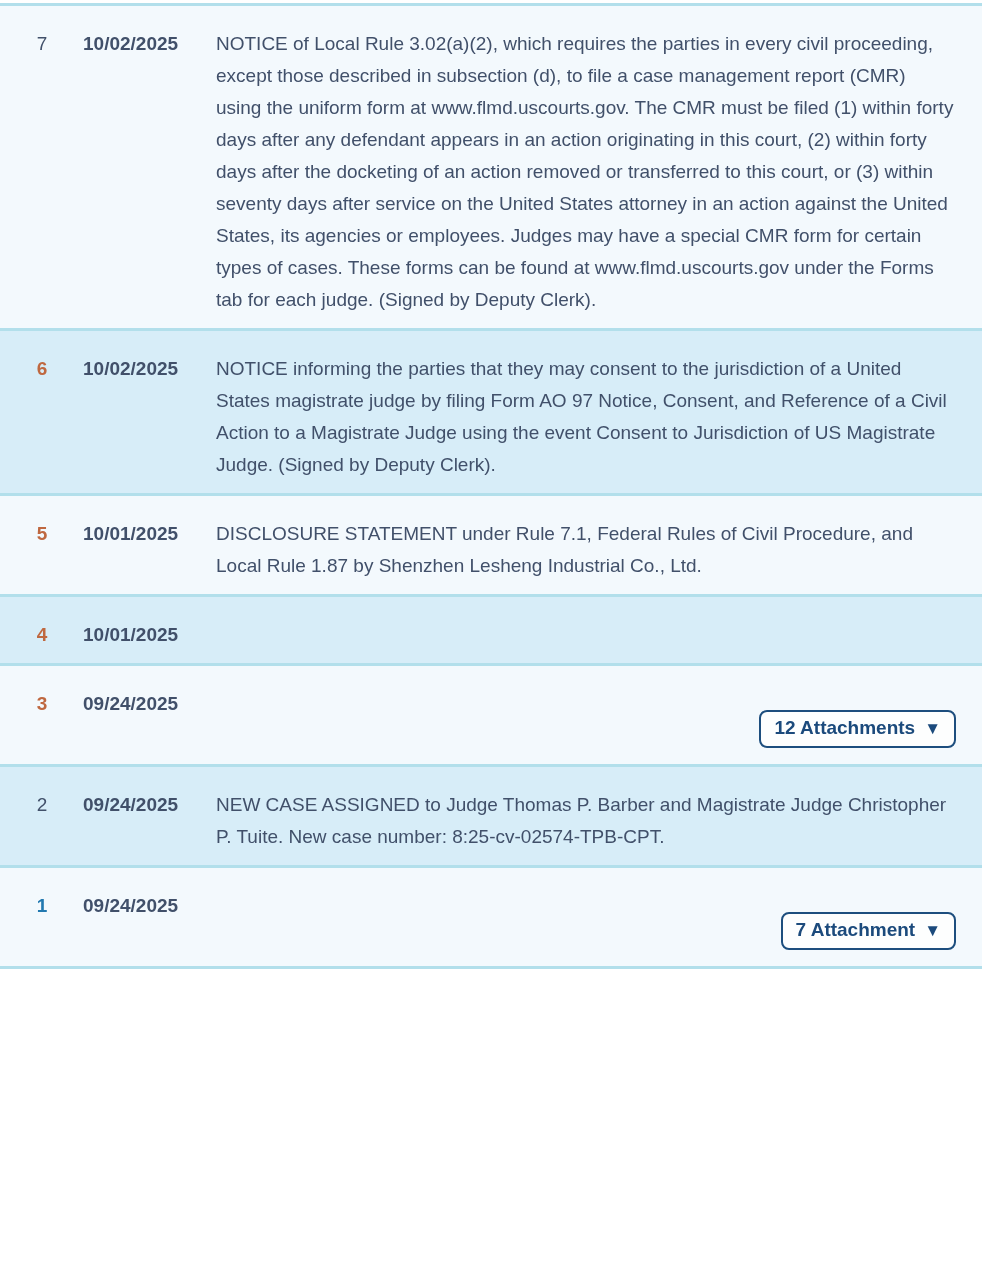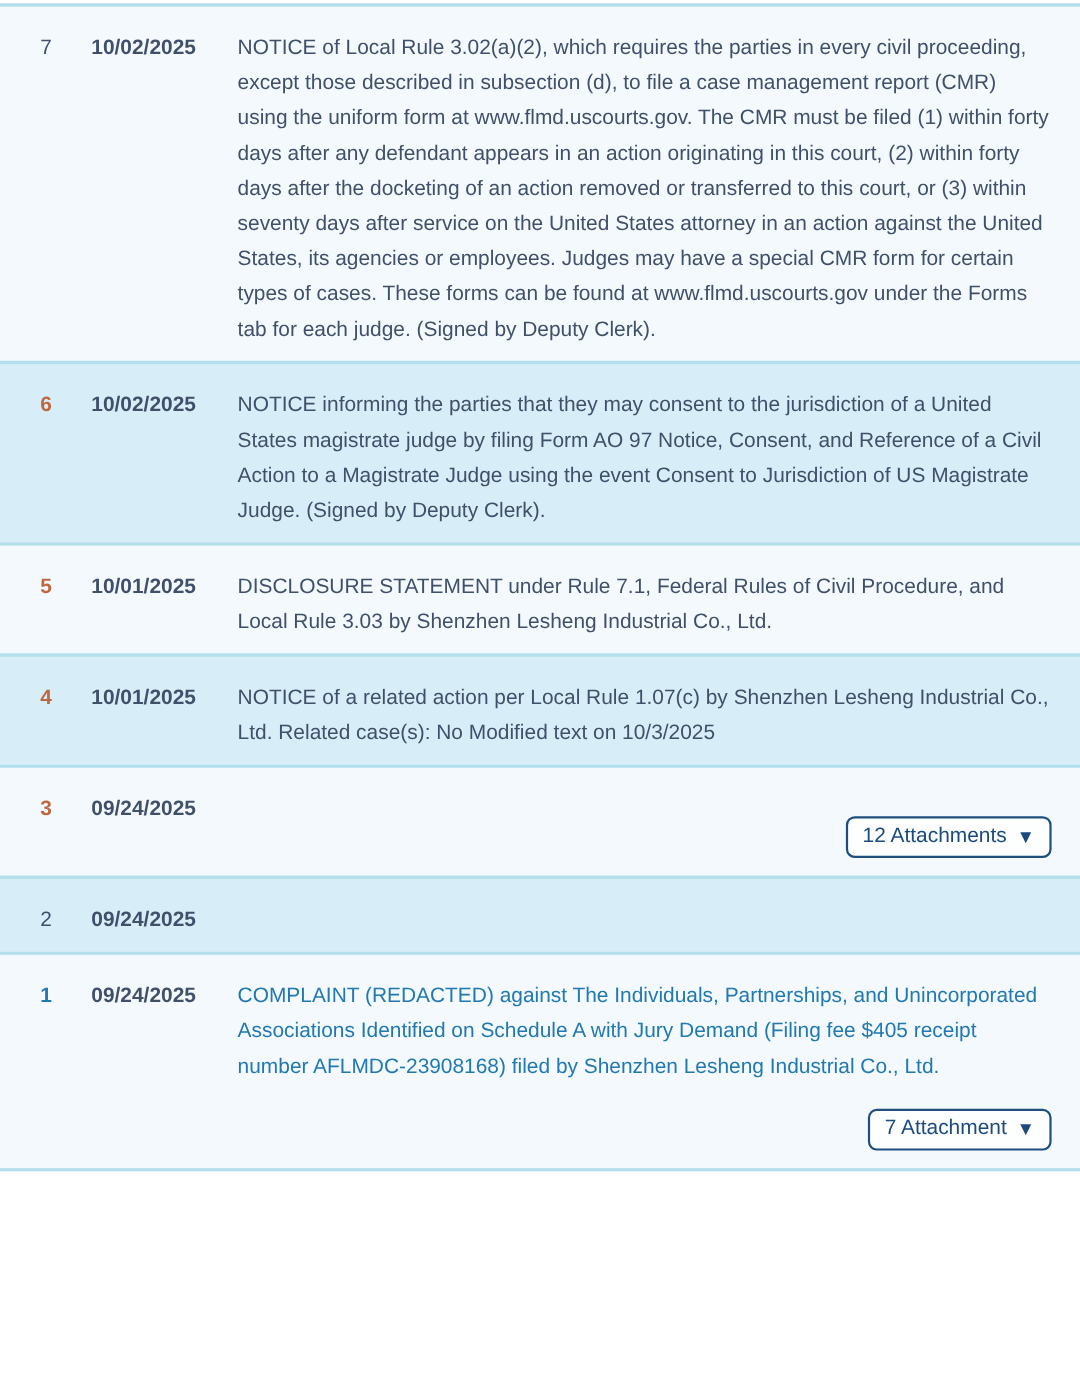--- a/index.html
+++ b/index.html
@@ -69,21 +69,21 @@
   .att-btn{
     display:inline-flex;
     align-items:center;
     gap:9px;
     background:#fdfefe;
     border:2px solid #1d4e7e;
     border-radius:8px;
     padding:2px 13px 4px 13px;
     font-family:inherit;
     font-size:19px;
-    font-weight:400;
+    font-weight:700;
     color:var(--navy);
     line-height:28px;
     cursor:pointer;
   }
   .att-btn .tri{
     font-size:17px;
     line-height:1;
     color:var(--navy);
   }
   .bottom-strip{height:8px;background:#ffffff;}
@@ -107,57 +107,56 @@
     <div class="desc">
       <span class="desc-text">NOTICE informing the parties that they may consent to the jurisdiction of a United States magistrate judge by filing Form AO 97 Notice, Consent, and Reference of a Civil Action to a Magistrate Judge using the event Consent to Jurisdiction of US Magistrate Judge. (Signed by Deputy Clerk).</span>
 
     </div>
   </div>
 
   <div class="row row-light">
     <div class="num num-orange">5</div>
     <div class="date">10/01/2025</div>
     <div class="desc">
-      <span class="desc-text">DISCLOSURE STATEMENT under Rule 7.1, Federal Rules of Civil Procedure, and Local Rule 3.03 by Shenzhen Lesheng Industrial Co., Ltd.</span>
+      <span class="desc-text">DISCLOSURE STATEMENT under Rule 7.1, Federal Rules of Civil Procedure, and Local Rule 1.87 by Shenzhen Lesheng Industrial Co., Ltd.</span>
 
     </div>
   </div>
 
   <div class="row row-blue">
     <div class="num num-orange">4</div>
     <div class="date">10/01/2025</div>
-    <div class="desc">
-      <span class="desc-text">NOTICE of a related action per Local Rule 1.07(c) by Shenzhen Lesheng Industrial Co., Ltd. Related case(s): No Modified text on 10/3/2025</span>
-
-    </div>
   </div>
 
   <div class="row row-light">
     <div class="num num-orange">3</div>
     <div class="date">09/24/2025</div>
     <div class="desc">
       <div class="att-wrap">
         <button class="att-btn">
           <span class="att-label">12 Attachments</span>
           <span class="tri">▼</span>
         </button>
       </div>
     </div>
   </div>
 
   <div class="row row-blue">
     <div class="num num-dark">2</div>
     <div class="date">09/24/2025</div>
+    <div class="desc">
+      <span class="desc-text">NEW CASE ASSIGNED to Judge Thomas P. Barber and Magistrate Judge Christopher P. Tuite. New case number: 8:25-cv-02574-TPB-CPT.</span>
+
+    </div>
   </div>
 
   <div class="row row-light">
     <div class="num num-blue">1</div>
     <div class="date">09/24/2025</div>
     <div class="desc">
-      <span class="desc-text desc-link">COMPLAINT (REDACTED) against The Individuals, Partnerships, and Unincorporated Associations Identified on Schedule A with Jury Demand (Filing fee $405 receipt number AFLMDC-23908168) filed by Shenzhen Lesheng Industrial Co., Ltd.</span>
       <div class="att-wrap">
         <button class="att-btn">
           <span class="att-label">7 Attachment</span>
           <span class="tri">▼</span>
         </button>
       </div>
     </div>
   </div>
 </div>
 <div class="bottom-strip"></div>

